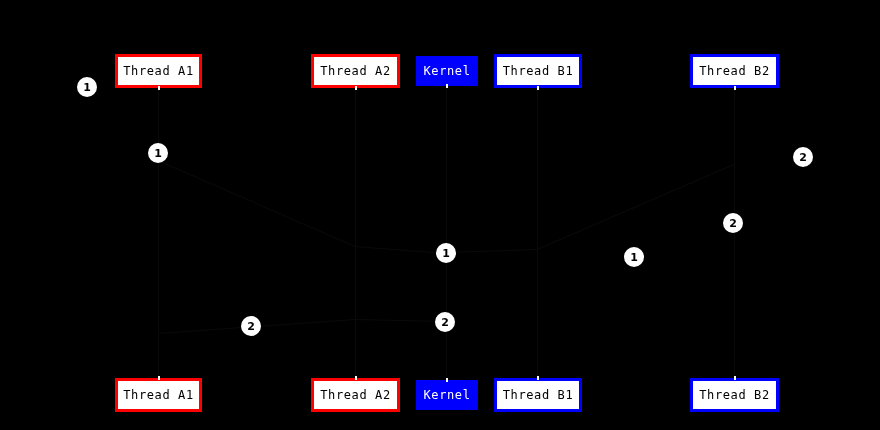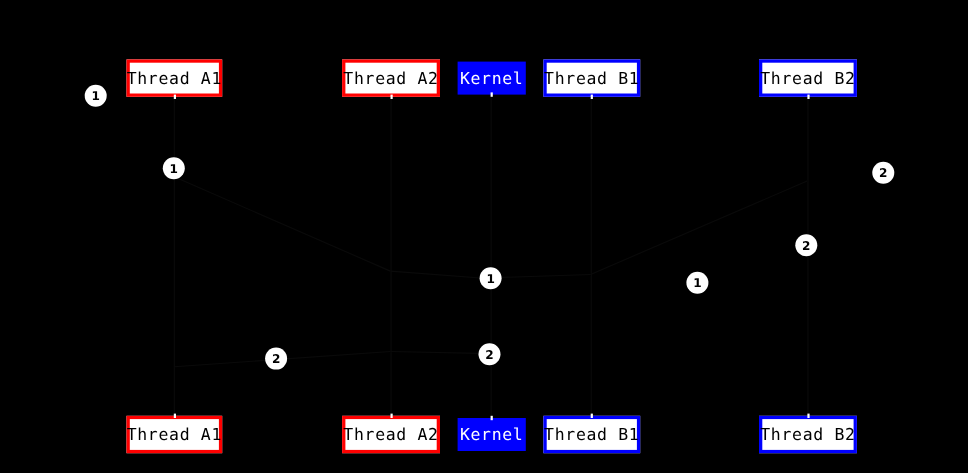--- a/index.html
+++ b/index.html
@@ -29,21 +29,21 @@
     background: #0a0a0a;
     transform-origin: 0 0;
   }
   
   .node {
     position: absolute;
     box-sizing: border-box;
     display: flex;
     align-items: center;
     justify-content: center;
-    font-size: 15px;
+    font-size: 12px;
     letter-spacing: 0.6px;
     white-space: nowrap;
     line-height: 1;
   }
   .node.outlined {
     background: #ffffff;
     color: #000000;
     border-style: solid;
     border-width: 3px;
   }

